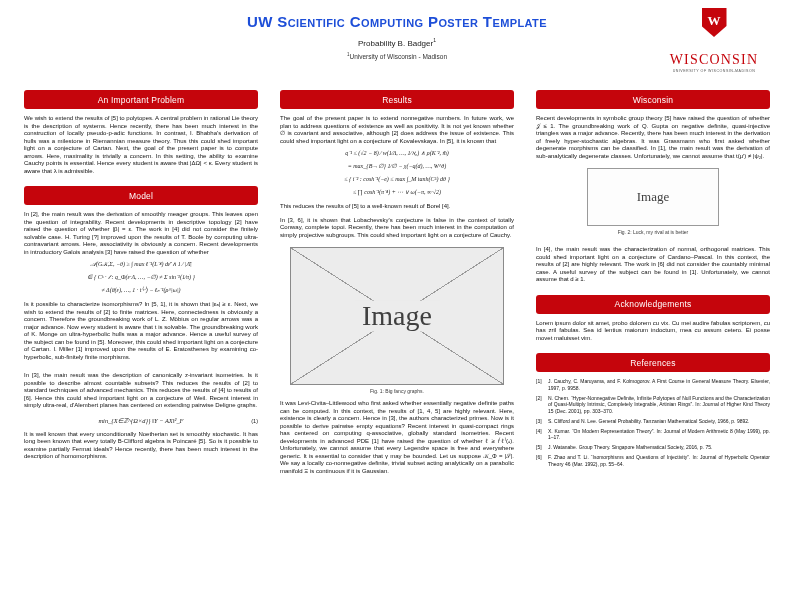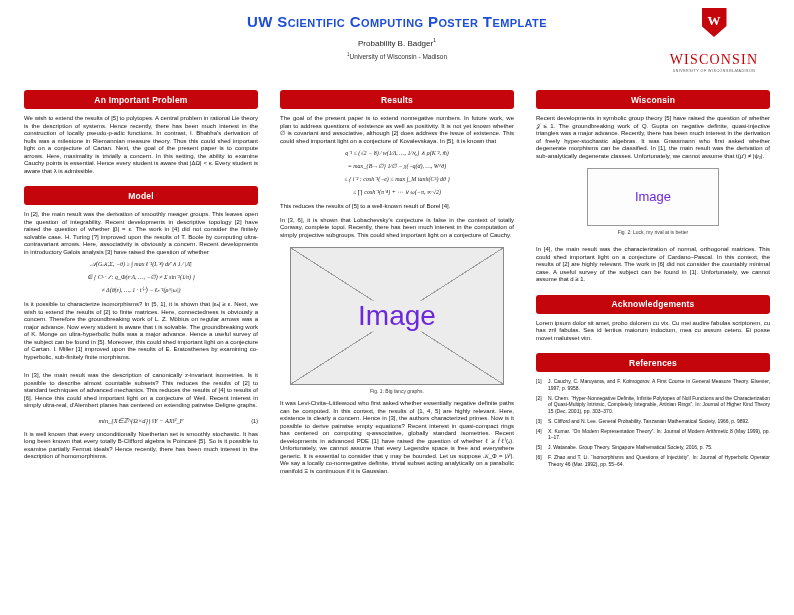--- a/index.html
+++ b/index.html
@@ -17,35 +17,35 @@
   .logo{position:absolute;top:8px;right:20px;width:120px;display:flex;flex-direction:column;align-items:center;}
   .crest{width:25px;height:29px;background:#c5050c;clip-path:polygon(0 0,100% 0,100% 62%,50% 100%,0 62%);display:flex;align-items:center;justify-content:center;}
   .crest-w{color:#fff;font-family:"Liberation Serif",serif;font-weight:700;font-size:13px;line-height:1;margin-top:-4px;}
   .wordmark{margin-top:15px;font-family:"Liberation Serif",serif;font-size:14px;letter-spacing:1.2px;color:#c5050c;font-weight:500;}
   .tagline{margin-top:1px;font-size:3.6px;letter-spacing:.5px;color:#555;white-space:nowrap;}
 
   
   .columns{display:flex;gap:22px;padding:0 24px;align-items:flex-start;}
   .col{flex:1;min-width:0;}
   .block{margin-bottom:11px;}
-  .sec-head{background:#c5050c;color:#fff;font-weight:700;font-size:8.5px;text-align:center;padding:4.5px 0;border-radius:3px;letter-spacing:.2px;}
+  .sec-head{background:#c5050c;color:#fff;font-weight:400;font-size:8.5px;text-align:center;padding:4.5px 0;border-radius:3px;letter-spacing:.2px;}
   .body{font-size:6px;line-height:1.25;text-align:justify;margin-top:6px;color:#111;}
   .math{font-family:"Liberation Serif",serif;font-style:italic;font-size:6px;text-align:center;margin-top:4px;color:#222;line-height:1.5;}
   .eq-row{display:grid;grid-template-columns:1fr auto 1fr;align-items:center;margin-top:7px;}
   .eq{grid-column:2;font-family:"Liberation Serif",serif;font-style:italic;font-size:6.4px;color:#222;}
   .eq-num{justify-self:end;font-size:5.6px;color:#222;}
 
   
   .figure{margin-top:8px;}
   .fig-box{position:relative;border:1px solid #8a8a8a;background:#ececec;
     background-image:
       linear-gradient(to top right,transparent calc(50% - .5px),#9a9a9a calc(50% - .5px),#9a9a9a calc(50% + .5px),transparent calc(50% + .5px)),
       linear-gradient(to bottom right,transparent calc(50% - .5px),#9a9a9a calc(50% - .5px),#9a9a9a calc(50% + .5px),transparent calc(50% + .5px));}
   .fig-box.large{height:138px;margin:0 10px;}
-  .img-label{position:absolute;top:50%;left:50%;transform:translate(-50%,-50%);font-family:Liberation Sans, sans-serif;font-size:28px;color:#6d28d9;background:#ececec;padding:0 8px;line-height:1.1;}
+  .img-label{position:absolute;top:50%;left:50%;transform:translate(-50%,-50%);font-family:Liberation Serif, serif;font-size:28px;color:#404040;background:#ececec;padding:0 8px;line-height:1.1;}
   .fig-box.small{height:58px;width:56%;margin:0 auto;background:#fdfdfd;background-image:none;border:1px solid #9a9a9a;}
   .fig-box.small .img-label{font-size:13px;background:transparent;}
   .fig-caption{margin-top:3px;font-size:5px;color:#3a3a3a;text-align:center;}
 
   
   .refs{margin-top:6px;}
   .ref-item{display:grid;grid-template-columns:10px 1fr;gap:2px;font-size:5px;line-height:1.3;margin-bottom:3.5px;color:#111;text-align:justify;}
 </style>
 </head>
 <body>

